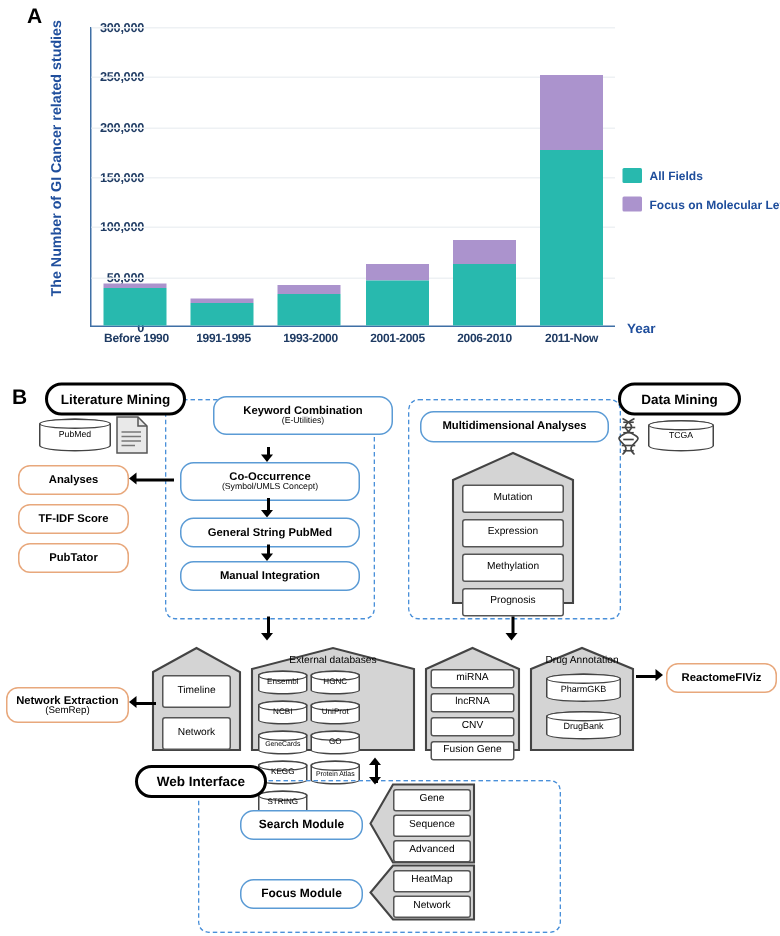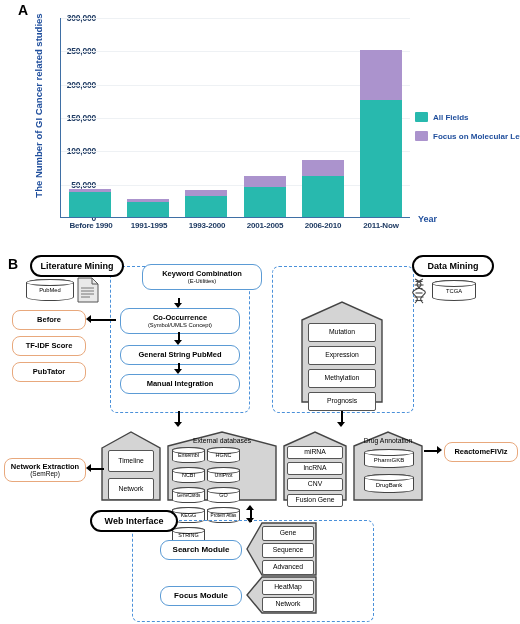--- a/index.html
+++ b/index.html
@@ -249,27 +249,28 @@
         <span>General String PubMed</span>
       </div>
       <div class="arrow-v" style="left: 178px; top: 111px; height: 7px;"></div>
       <div class="arrow-head-d" style="left: 174px; top: 117px;"></div>
       <div class="pill-blue" style="left: 120px; top: 122px; width: 118px; height: 18px;">
         <span>Manual Integration</span>
       </div>
     </div>
 
   <div id="lit-tools">
-      <div class="pill-orange" style="left: 12px; top: 58px; width: 72px; height: 18px;">Before</div>
+      <div class="pill-orange" style="left: 12px; top: 58px; width: 72px; height: 18px;">Analyses</div>
       <div class="pill-orange" style="left: 12px; top: 84px; width: 72px; height: 18px;">TF-IDF Score</div>
       <div class="pill-orange" style="left: 12px; top: 110px; width: 72px; height: 18px;">PubTator</div>
       <div class="arrow-h" style="left: 90px; top: 67px; width: 26px;"></div>
       <div class="arrow-head-l" style="left: 86px; top: 63px;"></div>
     </div>
 
+  <div class="pill-blue" style="left:280px;top:22px;width:124px;height:19px;">Multidimensional Analyses</div>
 
   <div style="position:absolute;left:300px;top:48px;width:84px;height:104px;">
     <svg width="84" height="104" viewBox="0 0 84 104" style="position:absolute;left:0;top:0;">
       <path d="M2 20 L42 2 L82 20 L82 102 L2 102 Z" fill="#d4d4d4" stroke="#444" stroke-width="1.4"></path>
     </svg>
     <div id="md-items" style="position:absolute;left:8px;top:23px;width:68px;">
         <div class="gbox" style="height: 17px; margin-bottom: 4px;">Mutation</div>
         <div class="gbox" style="height: 17px; margin-bottom: 4px;">Expression</div>
         <div class="gbox" style="height: 17px; margin-bottom: 4px;">Methylation</div>
         <div class="gbox" style="height: 17px; margin-bottom: 4px;">Prognosis</div>

